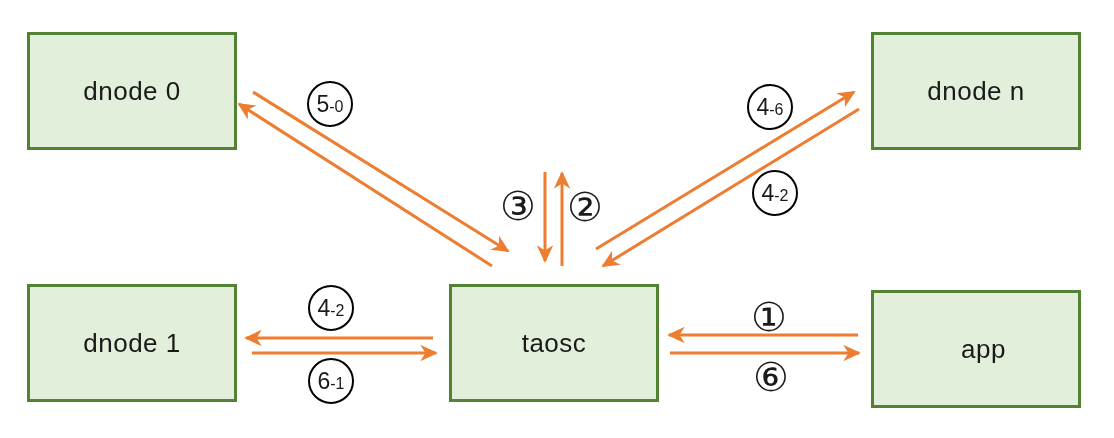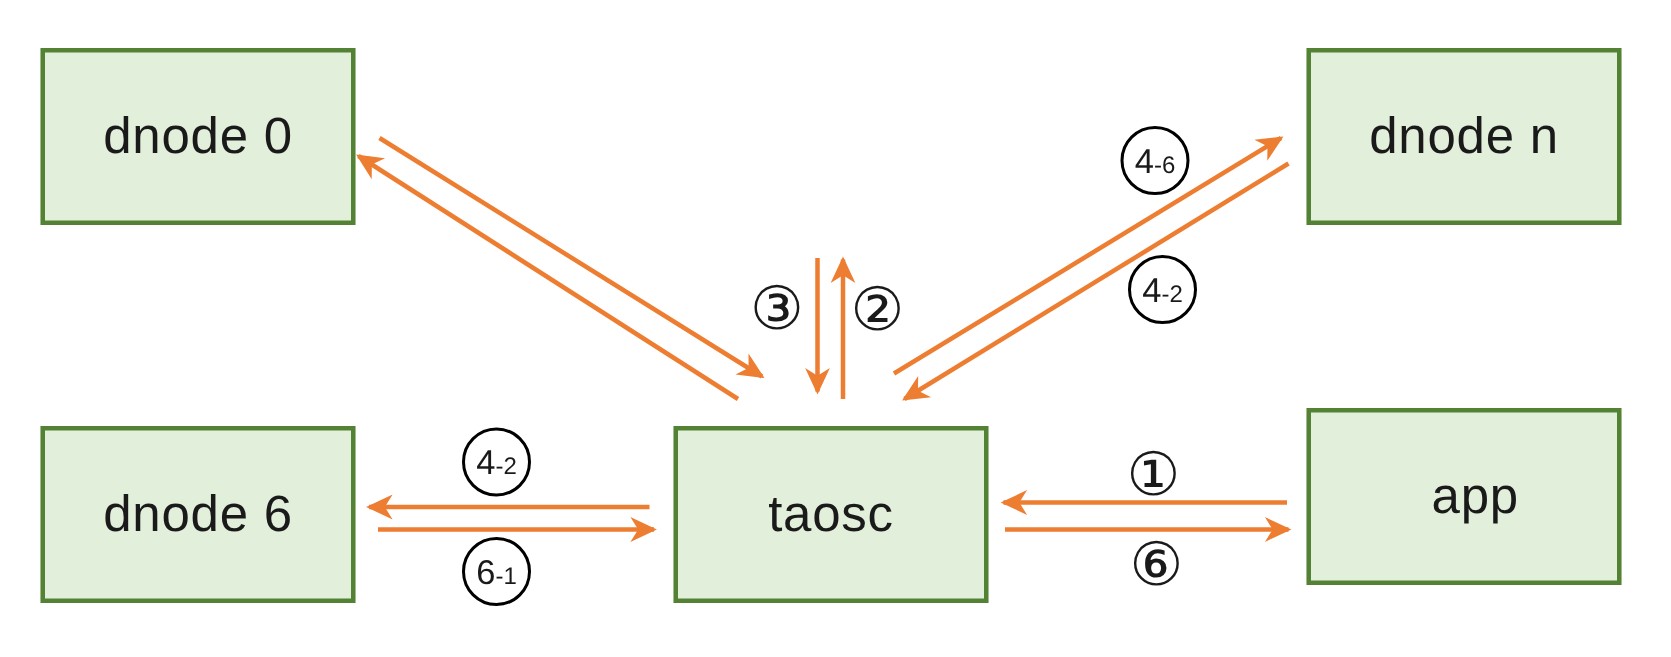--- a/index.html
+++ b/index.html
@@ -21,29 +21,29 @@
   .edges{position:absolute;left:0;top:0;width:1114px;height:438px;}
   .edges line{stroke:var(--arrow);stroke-width:3;}
   .node{
     position:absolute;
     width:210px;height:118px;
     box-sizing:border-box;
     background:var(--node-fill);
     border:3px solid var(--node-border);
     display:flex;align-items:center;justify-content:center;
     color:var(--text);
-    font-size:34px;
+    font-size:26px;
     letter-spacing:0.5px;
   }
   #node-dnode0{left:27px;top:32px;}
   #node-mnode{left:449px;top:32px;}
   #node-dnoden{left:871px;top:32px;}
   #node-dnode1{left:27px;top:284px;}
   #node-taosc{left:449px;top:284px;}
-  #node-app{left:871px;top:272px;padding-left:15px;}
+  #node-app{left:871px;top:290px;padding-left:15px;}
 
   .pill{
     position:absolute;
     width:46px;height:46px;
     box-sizing:border-box;
     border:2.5px solid var(--circle-border);
     border-radius:50%;
     background:#ffffff;
     display:flex;align-items:center;justify-content:center;
     color:var(--text);
@@ -102,29 +102,32 @@
     <line x1="670" y1="353" x2="859" y2="353" marker-end="url(#ah)"></line>
   </svg>
 
   <div class="node" id="node-dnode0">
     <span>dnode 0</span>
   </div>
   <div class="node" id="node-dnoden">
     <span>dnode n</span>
   </div>
   <div class="node" id="node-dnode1">
-    <span>dnode 6</span>
+    <span>dnode 1</span>
   </div>
   <div class="node" id="node-taosc">
     <span>taosc</span>
   </div>
   <div class="node" id="node-app">
     <span>app</span>
   </div>
 
+  <div class="pill" id="pill-50">
+    <div class="pill-text">5-0</div>
+  </div>
   <div class="pill" id="pill-41">
     <div class="pill-text">4-2</div>
   </div>
   <div class="pill" id="pill-51">
     <div class="pill-text">6-1</div>
   </div>
   <div class="pill" id="pill-42">
     <div class="pill-text">4-6</div>
   </div>
   <div class="pill" id="pill-52">

